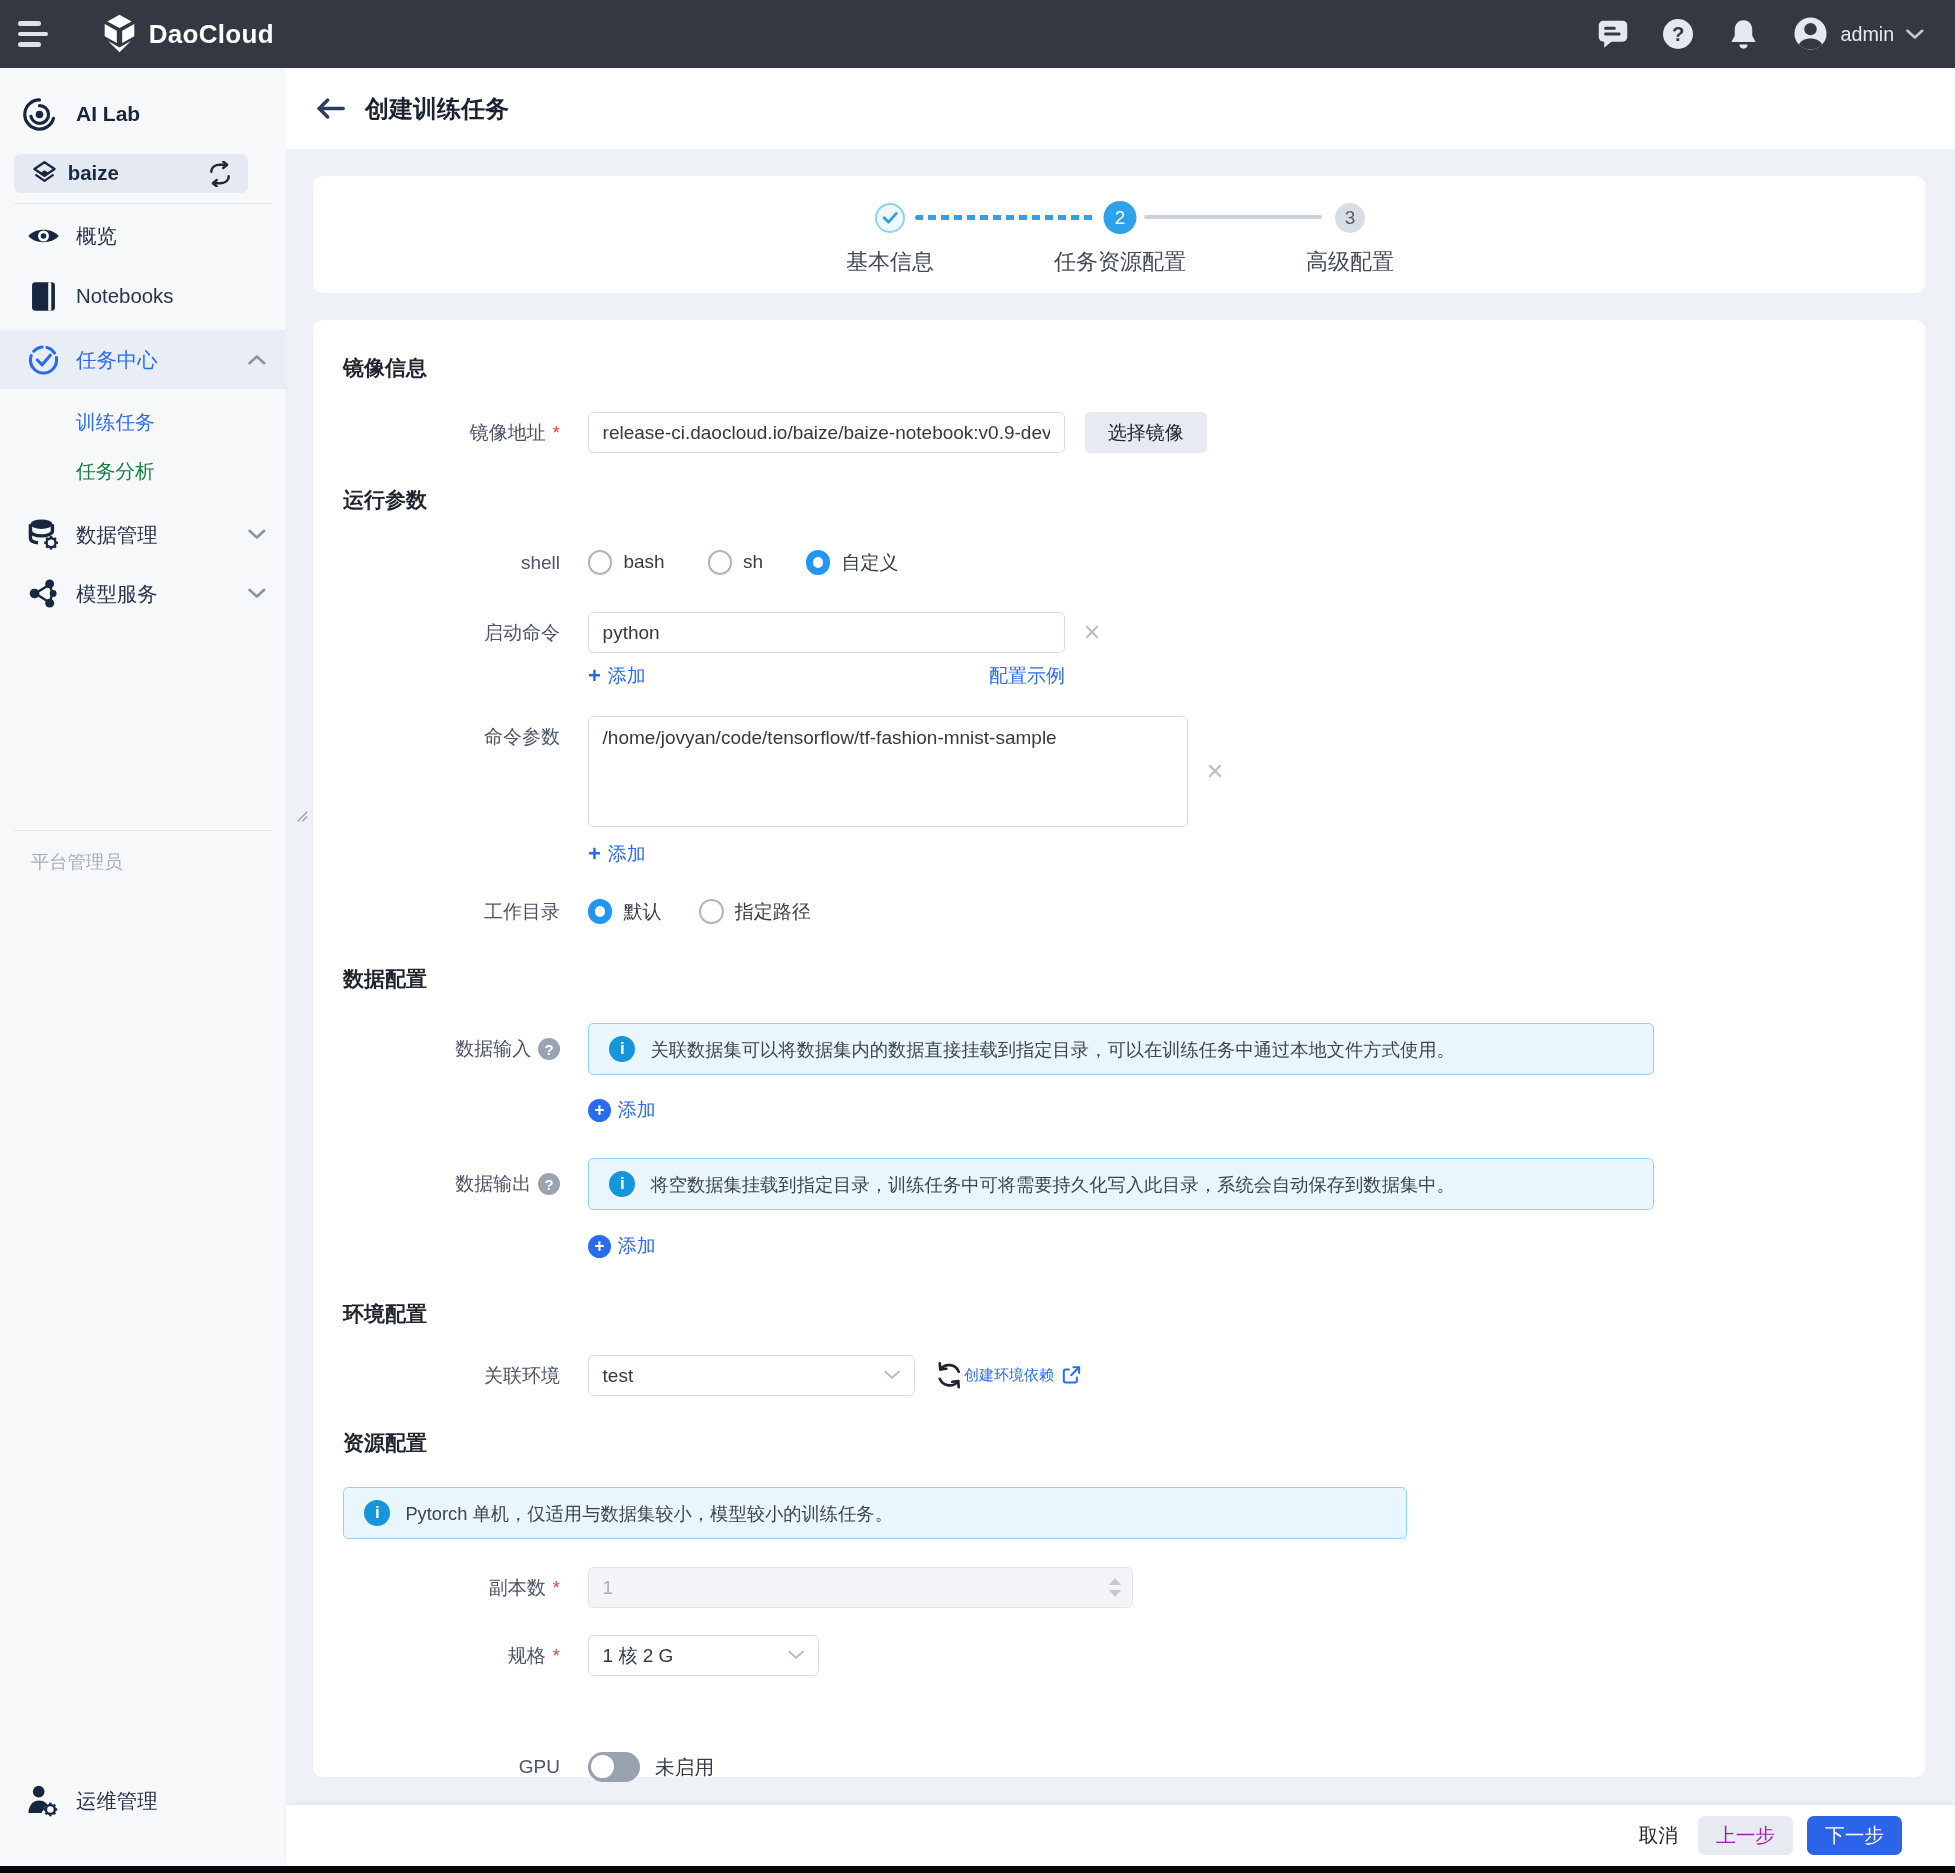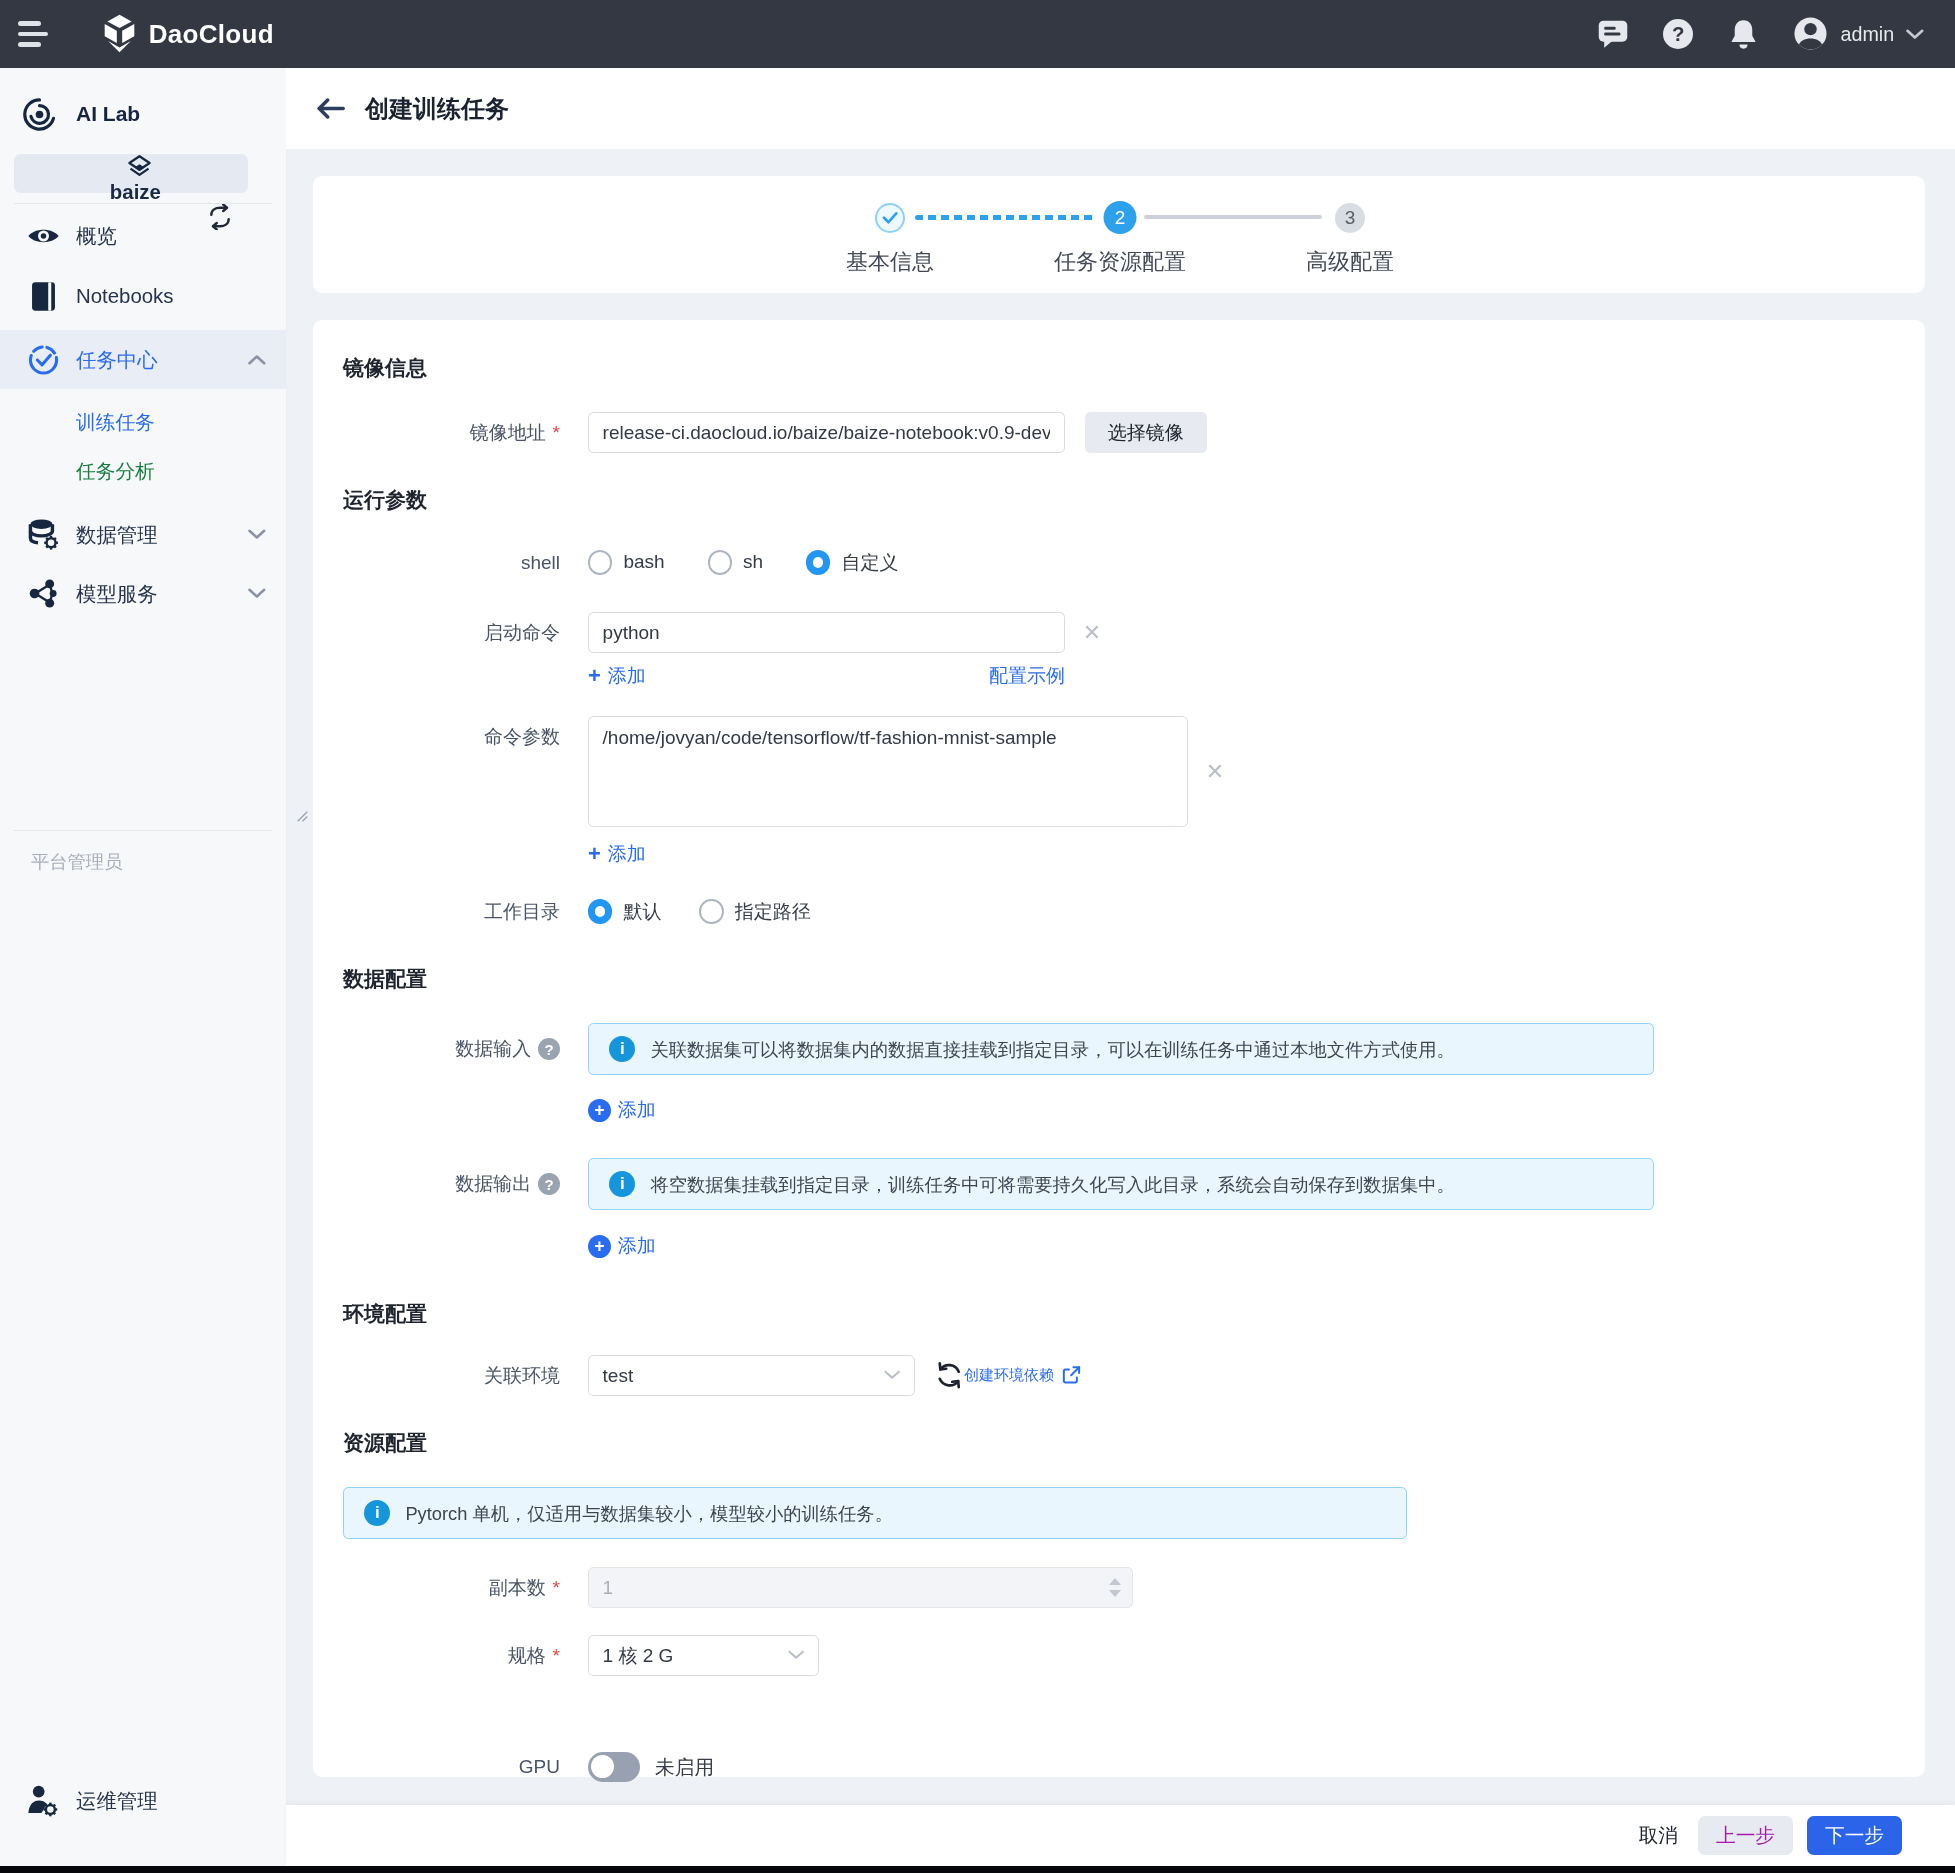--- a/index.html
+++ b/index.html
@@ -23,21 +23,21 @@
   .userbox{display:flex;align-items:center;gap:12.2px;cursor:pointer;}
   .username{color:#e8eaee;font-size:19.7px;}
   
   .sidebar{position:absolute;left:0;top:68px;width:286px;height:1798px;background:#f7f8fa;border-right:0.7px solid #ecedf1;}
   .side-row{position:absolute;left:0;width:286px;display:flex;align-items:center;cursor:pointer;}
   .side-ic{position:absolute;left:27px;width:33px;height:33px;display:flex;align-items:center;justify-content:center;}
   .side-label{position:absolute;left:76px;font-size:20.4px;color:#25344c;font-weight:500;}
   .side-chev{position:absolute;right:20.4px;width:17.7px;height:11px;}
   .ailab-row{top:29px;height:34px;}
   .ailab-label{font-weight:700;font-size:21px;color:#152540;}
-  .ws-row{position:absolute;top:86px;left:13.6px;width:234px;height:39px;background:#e5eaf2;border-radius:6.8px;display:flex;align-items:center;cursor:pointer;flex-direction:column;}
+  .ws-row{position:absolute;top:86px;left:13.6px;width:234px;height:39px;background:#e5eaf2;border-radius:6.8px;display:flex;align-items:center;cursor:pointer;}
   .ws-row .wsic{margin-left:17.7px;width:27px;height:27px;}
   .ws-name{margin-left:9.5px;font-size:20.4px;font-weight:700;color:#1a2a44;}
   .ws-swap{margin-left:auto;margin-right:15px;width:26px;height:26px;}
   .side-div{position:absolute;left:13.6px;width:258px;height:0.7px;background:#e4e6ec;}
   .active-row{background:#e9edf5;}
   .blue-label{color:#2a6cf0 !important;}
   .sub-label{position:absolute;left:76px;font-size:19.7px;color:#15803d;cursor:pointer;}
   .role-label{position:absolute;left:31px;top:781px;font-size:18.3px;color:#a7aeba;}
   
   .titlebar{position:absolute;left:286px;top:68px;width:1669px;height:81px;background:#ffffff;display:flex;align-items:center;}

